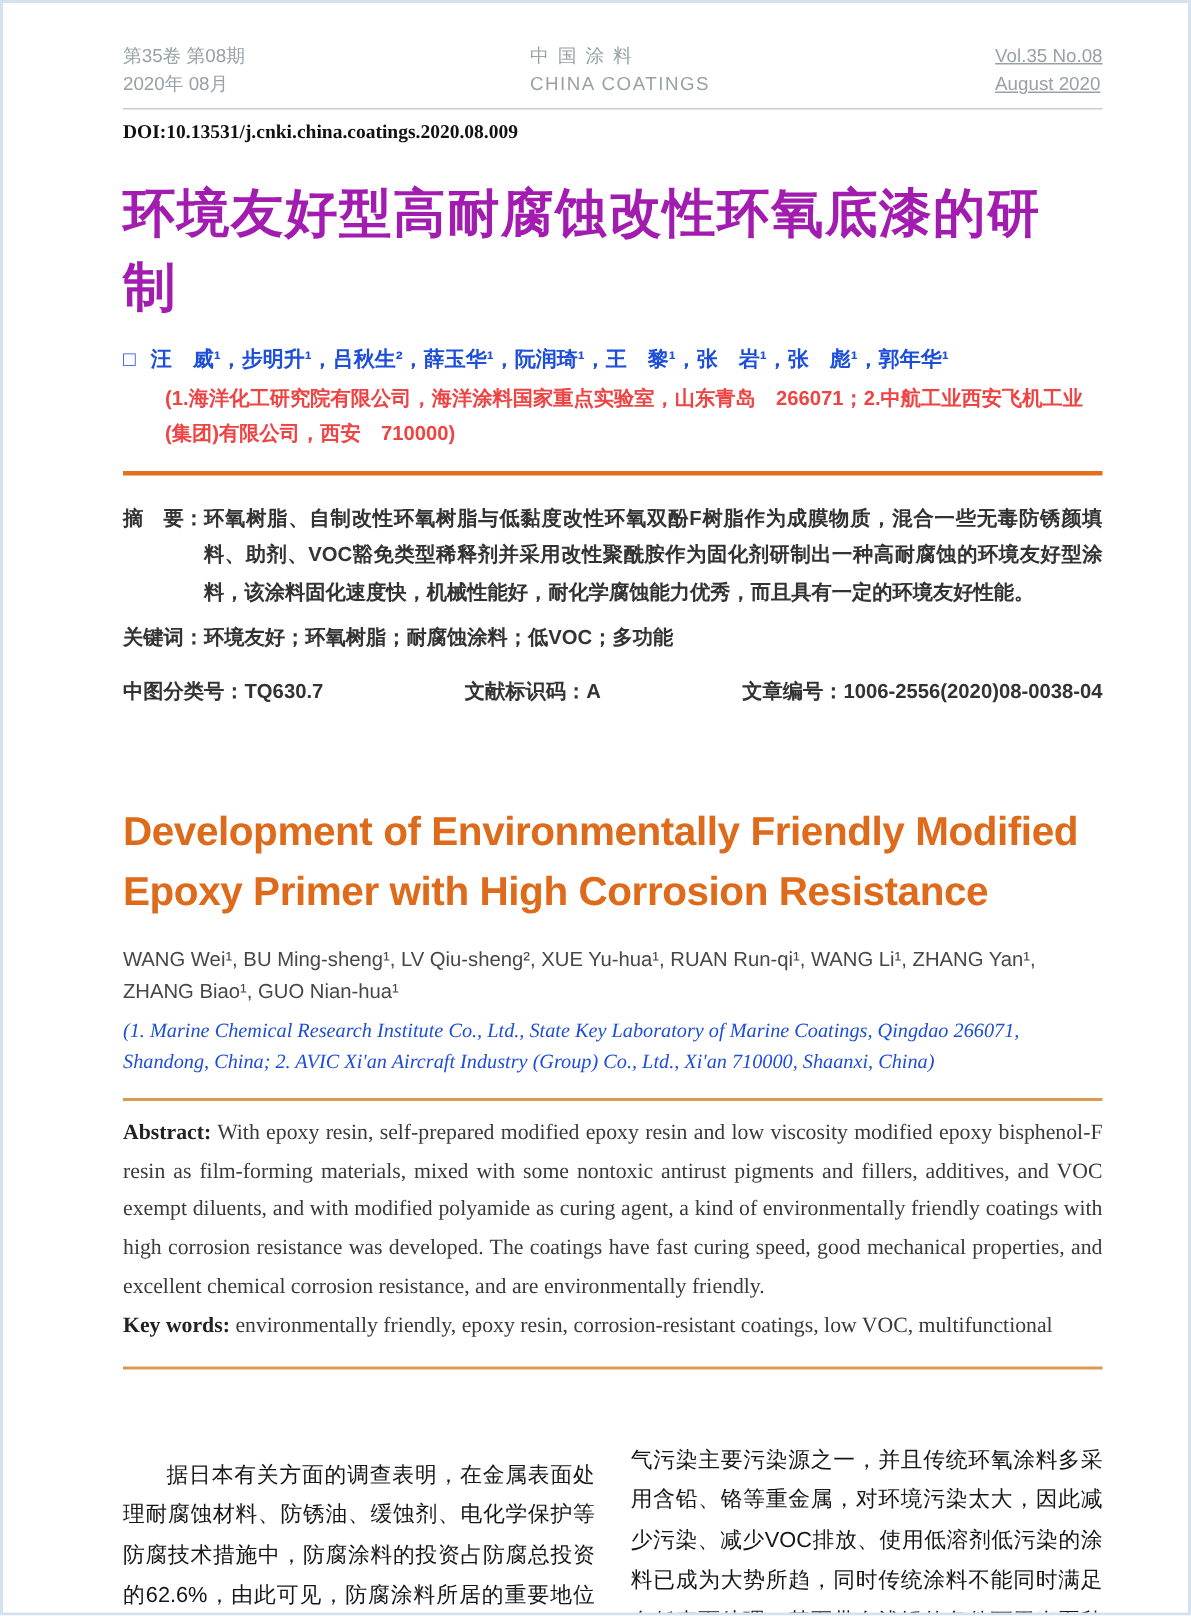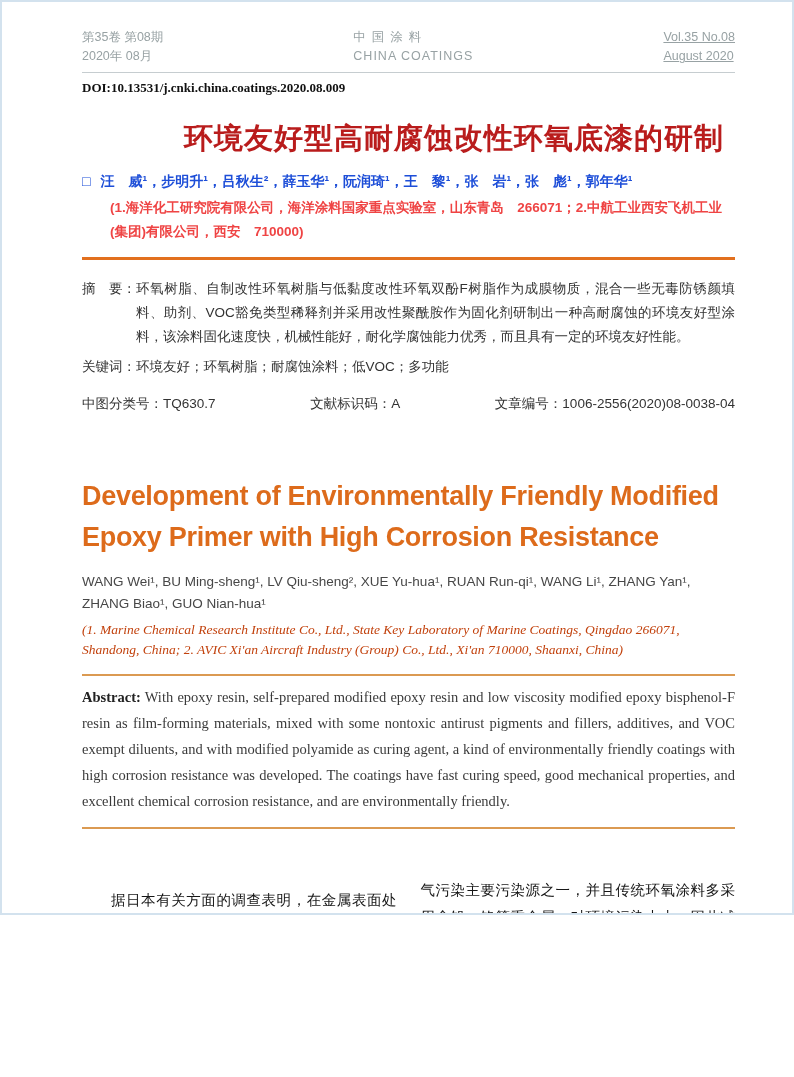--- a/index.html
+++ b/index.html
@@ -1,54 +1,54 @@
 <!DOCTYPE html>
 <html><head>
 <meta charset="utf-8">
 <style>
   * { margin: 0; padding: 0; box-sizing: border-box; }
   html, body { background: #ffffff; }
   body { font-family: "Liberation Sans", sans-serif; }
   .page {
     position: relative;
-    width: 794px; height: 915px;
+    width: 794px; height: 1077px;
     margin: 0 auto;
     background: #ffffff;
     border: 2px solid #d3e2ee;
     padding: 26px 57px 0 80px;
     overflow: hidden;
     color: #1a1a1a;
   }
   
   .header-row { display: flex; justify-content: space-between; align-items: flex-start; color: #98a2a4; font-size: 12.5px; line-height: 1.55; }
   .header-left { text-align: left; }
   .header-center { }
   .header-center .cn { letter-spacing: 6px; }
   .header-center .en { letter-spacing: 1px; }
   .header-right { text-align: left; text-decoration: underline; }
   .header-rule { border: none; border-top: 1px solid #c6cdd0; margin-top: 5px; }
   .doi { margin-top: 7px; font-family: "Liberation Serif", serif; font-weight: 700; font-size: 13px; color: #111; }
   
-  .title-cn { margin-top: 22px; max-width: 642px; color: #b91c1c; font-size: 29px; font-weight: 800; line-height: 1.4; letter-spacing: 1px; text-align: right; }
+  .title-cn { margin-top: 22px; max-width: 642px; color: #a21caf; font-size: 35px; font-weight: 800; line-height: 1.4; letter-spacing: 1px; }
   
   .authors-cn { margin-top: 15px; font-size: 14px; font-weight: 700; color: #1d4ed8; }
   .authors-cn .marker { display: inline-block; margin-right: 10px; font-weight: 400; }
   .affil-cn { margin-top: 5px; padding-left: 28px; font-size: 13.5px; font-weight: 600; color: #ef4444; line-height: 1.75; }
   .rule-orange-thick { border: none; border-top: 3px solid #e2701e; margin-top: 13px; }
   
-  .abs-cn { margin-top: 17px; font-size: 13.5px; color: #333; font-weight: 400; }
+  .abs-cn { margin-top: 17px; font-size: 13.5px; color: #333; font-weight: 700; }
   .abs-row { display: flex; line-height: 1.8; }
   .abs-row .lbl { white-space: nowrap; }
   .abs-row .txt { flex: 1; text-align: justify; }
   .kw-row { margin-top: 6px; }
   .meta-row { display: flex; justify-content: space-between; margin-top: 13px; line-height: 1.6; }
   
   .title-en { margin-top: 62px; color: #dd6b1b; font-size: 27px; font-weight: 800; line-height: 1.5; letter-spacing: -0.3px; }
   .authors-en { margin-top: 14px; font-size: 13.5px; color: #474747; line-height: 1.6; }
-  .affil-en { margin-top: 5px; font-family: "Liberation Serif", serif; font-style: italic; font-size: 13.5px; color: #c2410c; line-height: 1.55; }
+  .affil-en { margin-top: 5px; font-family: "Liberation Serif", serif; font-style: italic; font-size: 13.5px; color: #1d4ed8; line-height: 1.55; }
   .rule-orange-thin { border: none; border-top: 2px solid #db9a52; margin-top: 13px; }
   .abs-en { margin-top: 9px; font-family: "Liberation Serif", serif; font-size: 14.5px; color: #3a3a3a; line-height: 1.78; text-align: justify; }
   .abs-en .b { font-weight: 700; color: #222; }
   
   .columns { display: flex; gap: 24px; margin-top: 46px; }
   .col { width: calc(50% - 12px); }
   .section-heading { color: #dd6b1b; font-size: 19px; font-weight: 800; letter-spacing: 2px; margin-top: 2px; }
   .body-p { margin-top: 12px; font-size: 14.5px; line-height: 1.85; text-align: justify; color: #161616; }
   .indent { text-indent: 2em; }
   .no-top { margin-top: 0; padding-top: 2px; }
@@ -101,20 +101,21 @@
   </div>
 
   <h2 class="title-en">Development of Environmentally Friendly Modified Epoxy Primer with High Corrosion Resistance</h2>
   <div class="authors-en">WANG Wei¹, BU Ming-sheng¹, LV Qiu-sheng², XUE Yu-hua¹, RUAN Run-qi¹, WANG Li¹, ZHANG Yan¹, ZHANG Biao¹, GUO Nian-hua¹</div>
   <div class="affil-en">(1. Marine Chemical Research Institute Co., Ltd., State Key Laboratory of Marine Coatings, Qingdao 266071, Shandong, China; 2. AVIC Xi'an Aircraft Industry (Group) Co., Ltd., Xi'an 710000, Shaanxi, China)</div>
 
   <hr class="rule-orange-thin">
 
   <div class="abs-en">
     <p><span class="b">Abstract:</span><span> With epoxy resin, self-prepared modified epoxy resin and low viscosity modified epoxy bisphenol-F resin as film-forming materials, mixed with some nontoxic antirust pigments and fillers, additives, and VOC exempt diluents, and with modified polyamide as curing agent, a kind of environmentally friendly coatings with high corrosion resistance was developed. The coatings have fast curing speed, good mechanical properties, and excellent chemical corrosion resistance, and are environmentally friendly.</span></p>
+    <p><span class="b">Key words:</span><span> environmentally friendly, epoxy resin, corrosion-resistant coatings, low VOC, multifunctional</span></p>
   </div>
 
   <hr class="rule-orange-thin">
 
   <div class="columns">
     <div class="col">
       <p class="body-p indent">据日本有关方面的调查表明，在金属表面处理耐腐蚀材料、防锈油、缓蚀剂、电化学保护等防腐技术措施中，防腐涂料的投资占防腐总投资的62.6%，由此可见，防腐涂料所居的重要地位及其广阔的发展前景。防腐涂料中最主要的一类就是环氧树脂，其具有优异的黏结力、耐水性、耐碱性和防腐性能，因而广泛应用于钢铁等黑色金属以及铜、铝等有色金属的防腐保护上。但是涂料的生产和应用中排放的有机溶剂成为大</p>
 
     </div>
     <div class="col">

